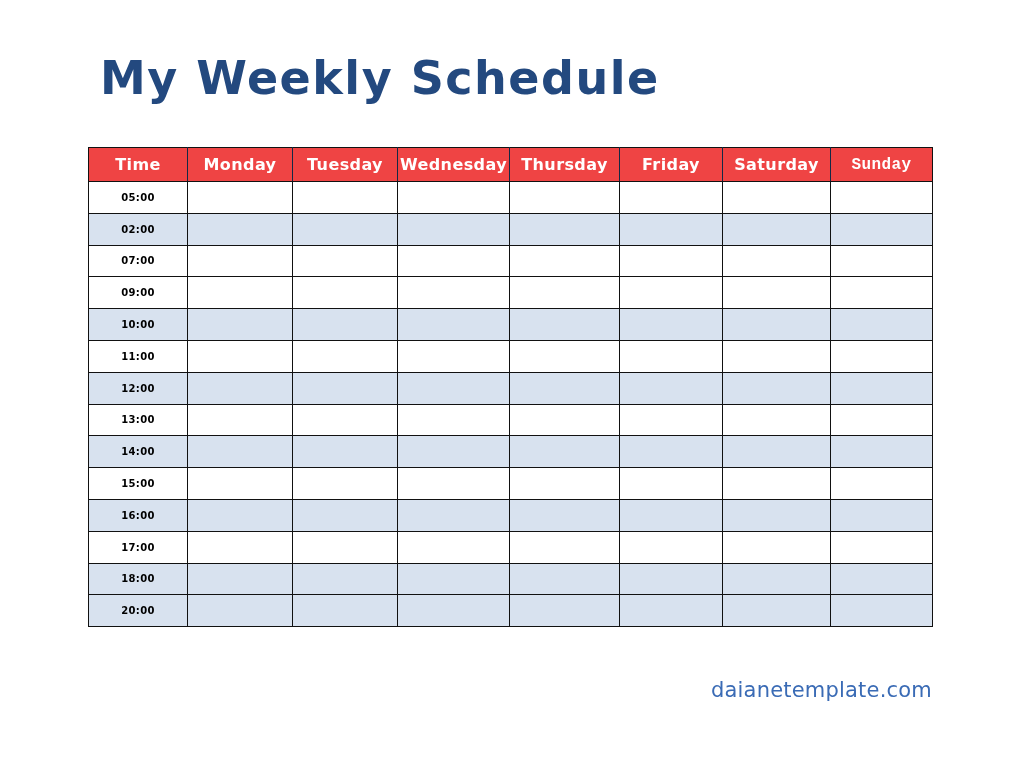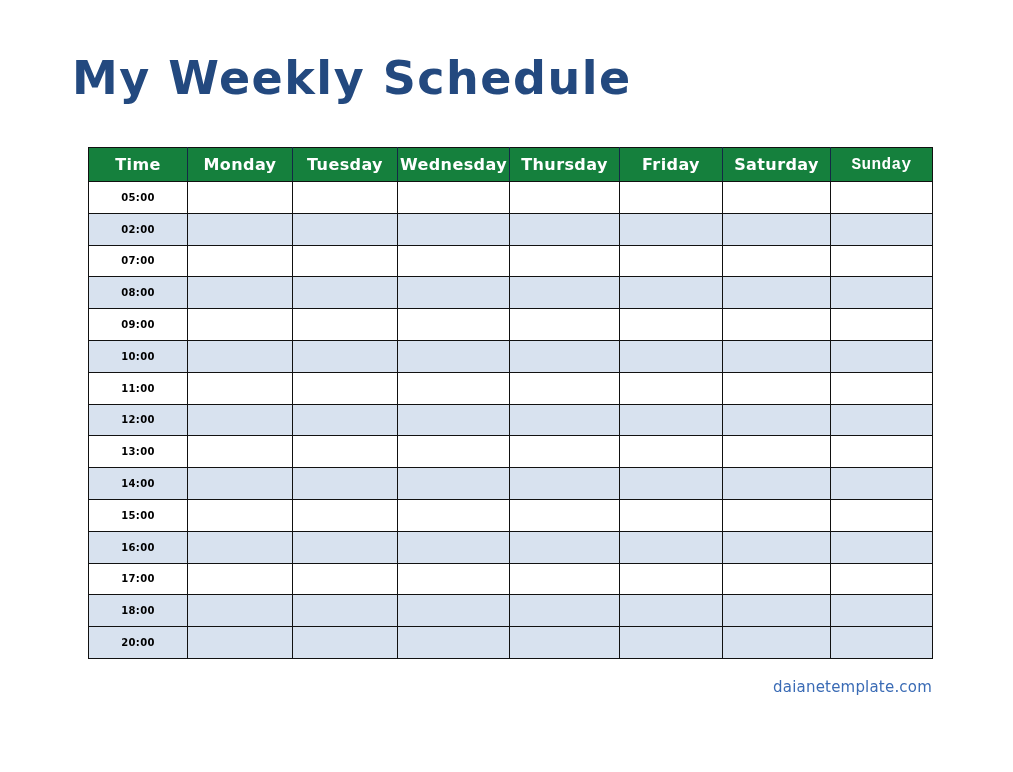--- a/index.html
+++ b/index.html
@@ -14,21 +14,21 @@
     overflow: hidden;
   }
   .page {
     position: relative;
     width: 1013px;
     height: 772px;
     box-sizing: border-box;
   }
   .page-title {
     position: absolute;
-    left: 72px;
+    left: 100px;
     top: 55px;
     font-family: "DejaVu Sans", sans-serif;
     font-size: 46px;
     font-weight: 600;
     letter-spacing: 1.5px;
     color: #23497f;
     white-space: nowrap;
     line-height: 1;
   }
   .schedule-wrap {
@@ -46,21 +46,21 @@
   table.schedule col.c-time      { width: 99px; }
   table.schedule col.c-monday    { width: 105px; }
   table.schedule col.c-tuesday   { width: 105px; }
   table.schedule col.c-wednesday { width: 112px; }
   table.schedule col.c-thursday  { width: 110px; }
   table.schedule col.c-friday    { width: 103px; }
   table.schedule col.c-saturday  { width: 108px; }
   table.schedule col.c-sunday    { width: 102px; }
 
   table.schedule thead th {
-    background: #15803d;
+    background: #ef4444;
     color: #ffffff;
     font-family: "DejaVu Sans", sans-serif;
     font-size: 16px;
     font-weight: 600;
     letter-spacing: 0.4px;
     height: 33px;
     padding: 0;
     text-align: center;
     vertical-align: middle;
     border-left: 1px solid #132945;
@@ -86,21 +86,21 @@
     color: #000000;
     text-align: center;
     vertical-align: middle;
     letter-spacing: 0.3px;
   }
   .footer-credit {
     position: absolute;
     right: 81px;
     top: 678px;
     font-family: "DejaVu Sans", sans-serif;
-    font-size: 15px;
+    font-size: 21px;
     color: #3a6bb5;
     letter-spacing: 0.2px;
     white-space: nowrap;
   }
 </style>
 </head>
 <body>
 
 <div class="page">
 
@@ -154,30 +154,20 @@
           <tr>
             <td class="time-cell">07:00</td>
             <td></td>
             <td></td>
             <td></td>
             <td></td>
             <td></td>
             <td></td>
             <td></td>
           </tr>
-          <tr class="alt">
-            <td class="time-cell">08:00</td>
-            <td></td>
-            <td></td>
-            <td></td>
-            <td></td>
-            <td></td>
-            <td></td>
-            <td></td>
-          </tr>
           <tr>
             <td class="time-cell">09:00</td>
             <td></td>
             <td></td>
             <td></td>
             <td></td>
             <td></td>
             <td></td>
             <td></td>
           </tr>

